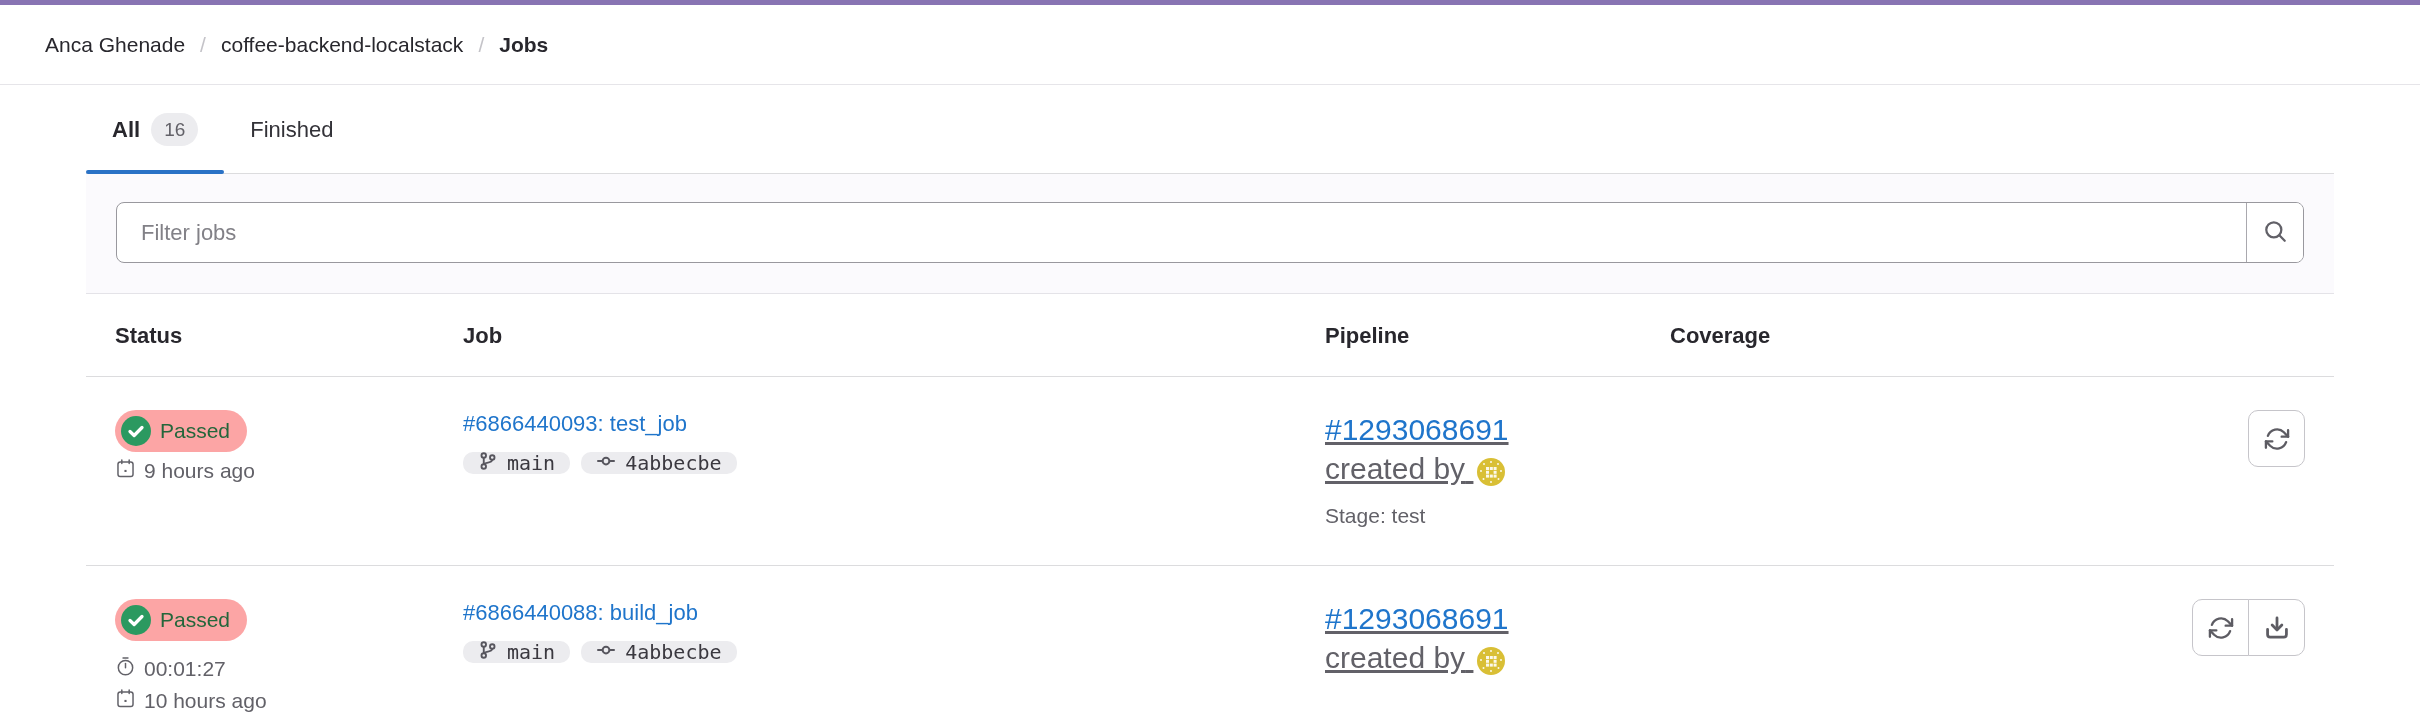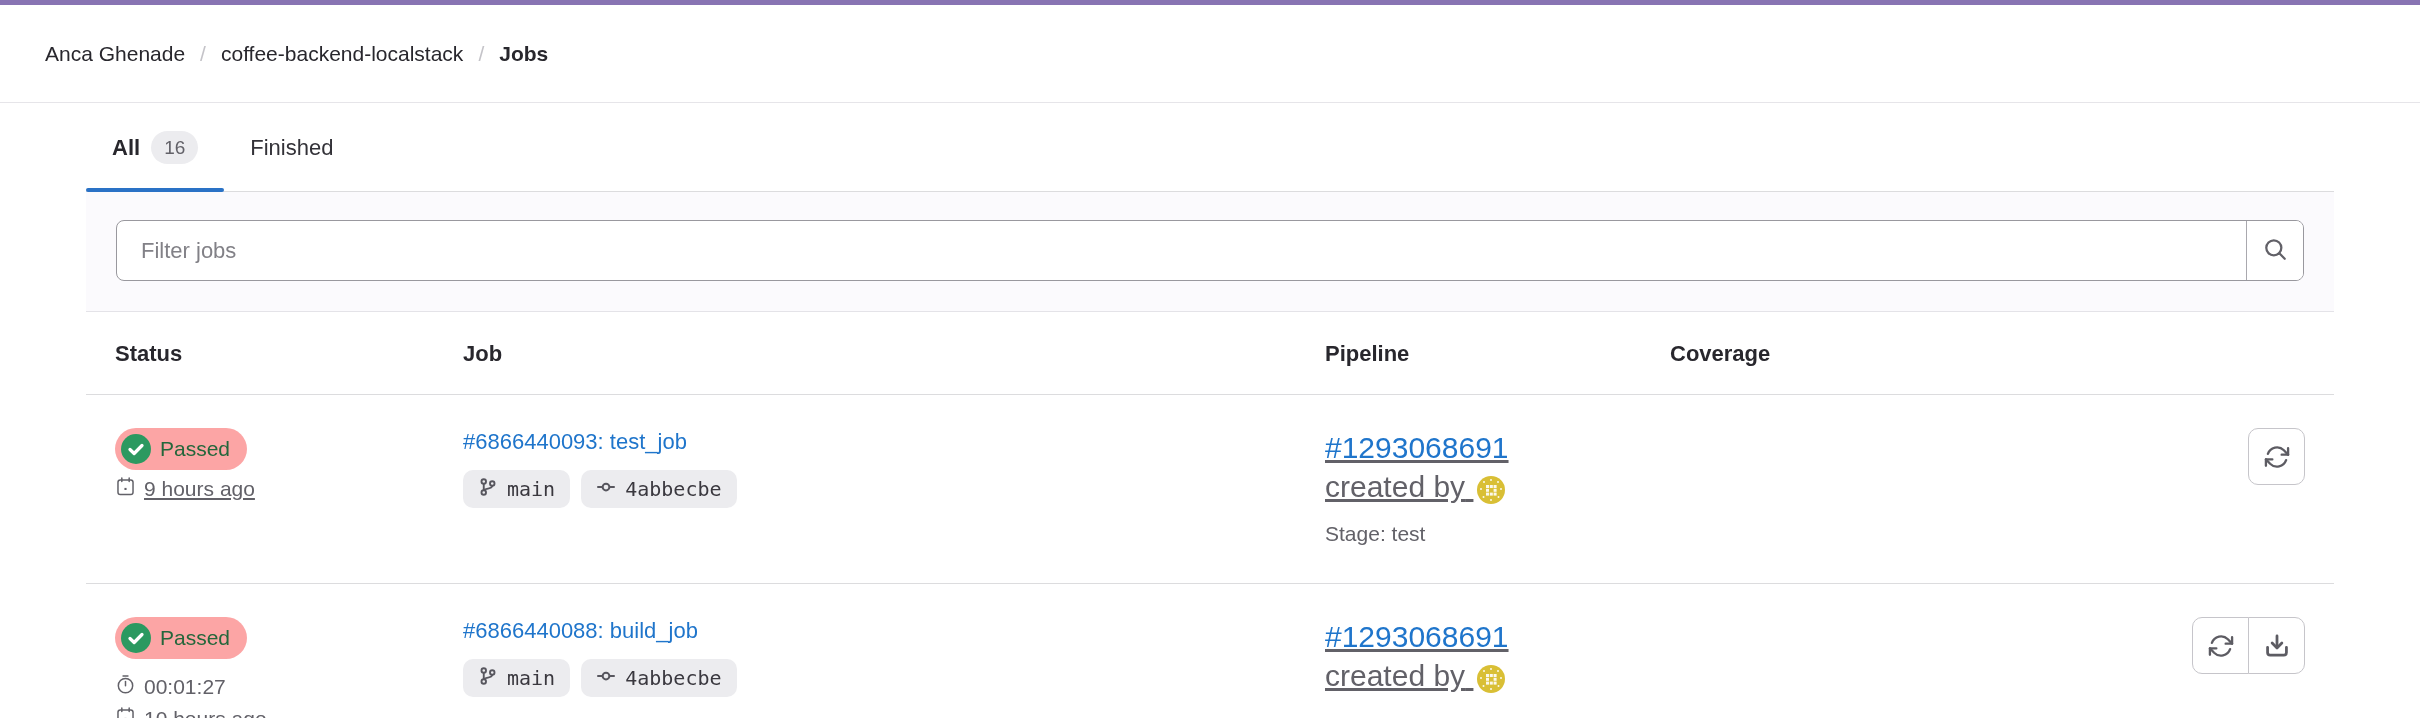--- a/index.html
+++ b/index.html
@@ -7,21 +7,21 @@
   body {
     font-family: "Liberation Sans", "DejaVu Sans", sans-serif;
     background: #ffffff;
     color: #28272d;
   }
   
   .top-accent { height: 5px; background: #8874b3; }
 
   
   .breadcrumb-bar {
-    height: 98px;
+    height: 80px;
     display: flex;
     align-items: center;
     padding: 0 45px;
     border-bottom: 1px solid #e6e5e9;
     font-size: 21px;
   }
   .crumb-link { color: #28272d; text-decoration: none; }
   .crumb-sep { color: #c4c3c8; margin: 0 15px; }
   .crumb-current { font-weight: 700; }
 
@@ -126,31 +126,31 @@
     padding: 6px 17px 6px 6px;
   }
   .meta-line {
     display: flex;
     align-items: center;
     gap: 8px;
     color: #626168;
     font-size: 21px;
   }
   .meta-line.duration { margin-top: 15px; }
-  .meta-line.age { margin-top: 6px; text-decoration: underline; }
+  .meta-line.age { margin-top: 6px; }
   .meta-line svg { flex: none; }
 
   
   .job-link { color: #1f75cb; text-decoration: none; font-size: 22px; line-height: 28px; }
   .ref-badges { display: flex; gap: 11px; margin-top: 14px; }
   .ref-badge {
     display: inline-flex;
     align-items: center;
     gap: 9px;
-    height: 38px;
+    height: 22px;
     background: #ececef;
     border-radius: 10px;
     padding: 0 15px;
     font-family: "DejaVu Sans Mono", "Liberation Mono", monospace;
     font-size: 20px;
     color: #3a383f;
     text-decoration: none;
   }
   .ref-badge svg { color: #57565e; }
 

